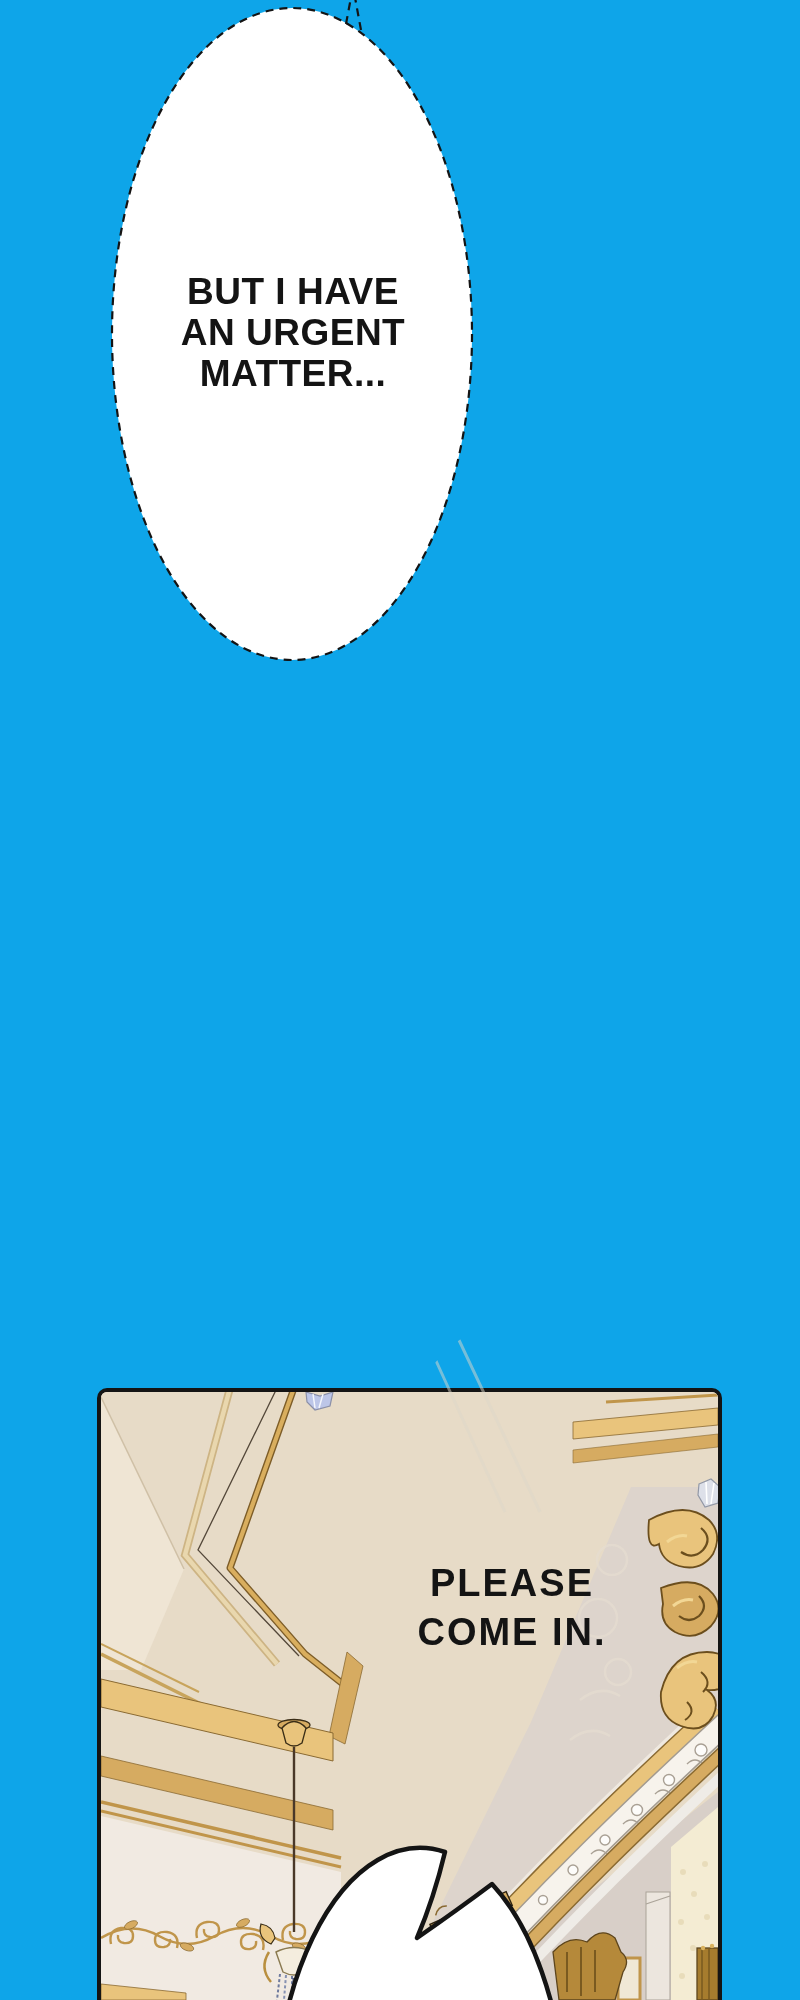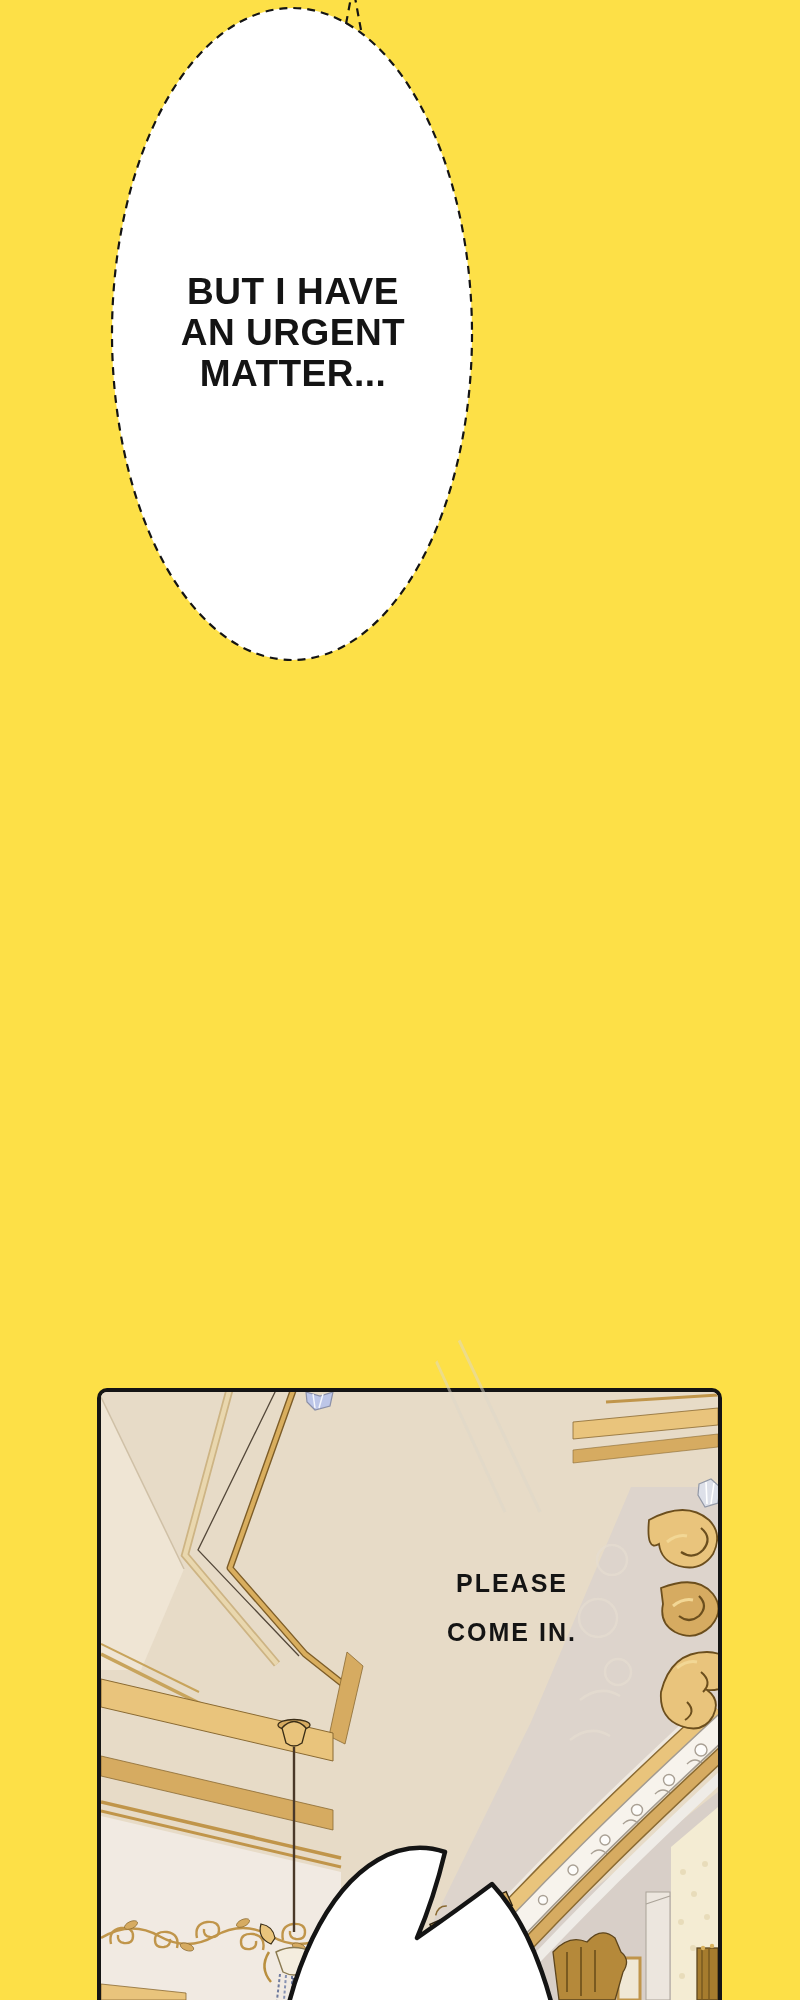--- a/index.html
+++ b/index.html
@@ -1,25 +1,25 @@
 <!DOCTYPE html>
 <html style="--ink: #141414; --gold-bright: #e9c47c; --gold-mid: #d6ab61; --gold-deep: #c0954a; --gold-dark: #7d5d28; --outline-dark: #3a2d16; --ceiling-beige: #e7dbc7; --ceiling-light: #efe5d4; --wall-light: #f1eae2; --cove-grey: #ddd4cc; --wall-grey: #d8cfc8; --wallpaper: #f4ecd3; --pilaster: #ece6de; --frieze-white: #f7f3ec; --crystal-blue: #bdc6e8; --crystal-silver: #dde0e9; --rod-brown: #4a3828; --bead-blue: #6e7a9e; --shade-cream: #f4edde; --crest-gold: #b5893a;"><head>
 <meta charset="utf-8">
 <style>
   html,body{margin:0;padding:0;background:#ffffff;}
   .page{
     position:relative;width:800px;height:2000px;overflow:hidden;
-    background:#fde047;font-family:"Liberation Sans",sans-serif;
+    background:#0ea5e9;font-family:"Liberation Sans",sans-serif;
   }
   .bubble-text{
     position:absolute;z-index:7;font-weight:700;color:var(--ink);
     text-align:center;white-space:pre-line;
   }
   #whisper-text{left:138px;top:271px;width:310px;font-size:37px;line-height:41px;letter-spacing:.5px;}
-  #speech-text{left:362px;top:1559px;width:300px;font-size:25px;line-height:49px;letter-spacing:2px;}
+  #speech-text{left:362px;top:1559px;width:300px;font-size:38px;line-height:49px;letter-spacing:2px;}
   .overlay-svg{position:absolute;left:0;top:0;z-index:5;}
   .panel{
     position:absolute;left:97px;top:1388px;width:625px;height:612px;
     box-sizing:border-box;border:4px solid var(--ink);border-bottom:none;
     border-radius:10px 10px 0 0;overflow:hidden;z-index:1;background:var(--ceiling-beige);
   }
   .panel svg{display:block;}
 </style>
 </head>
 <body>

